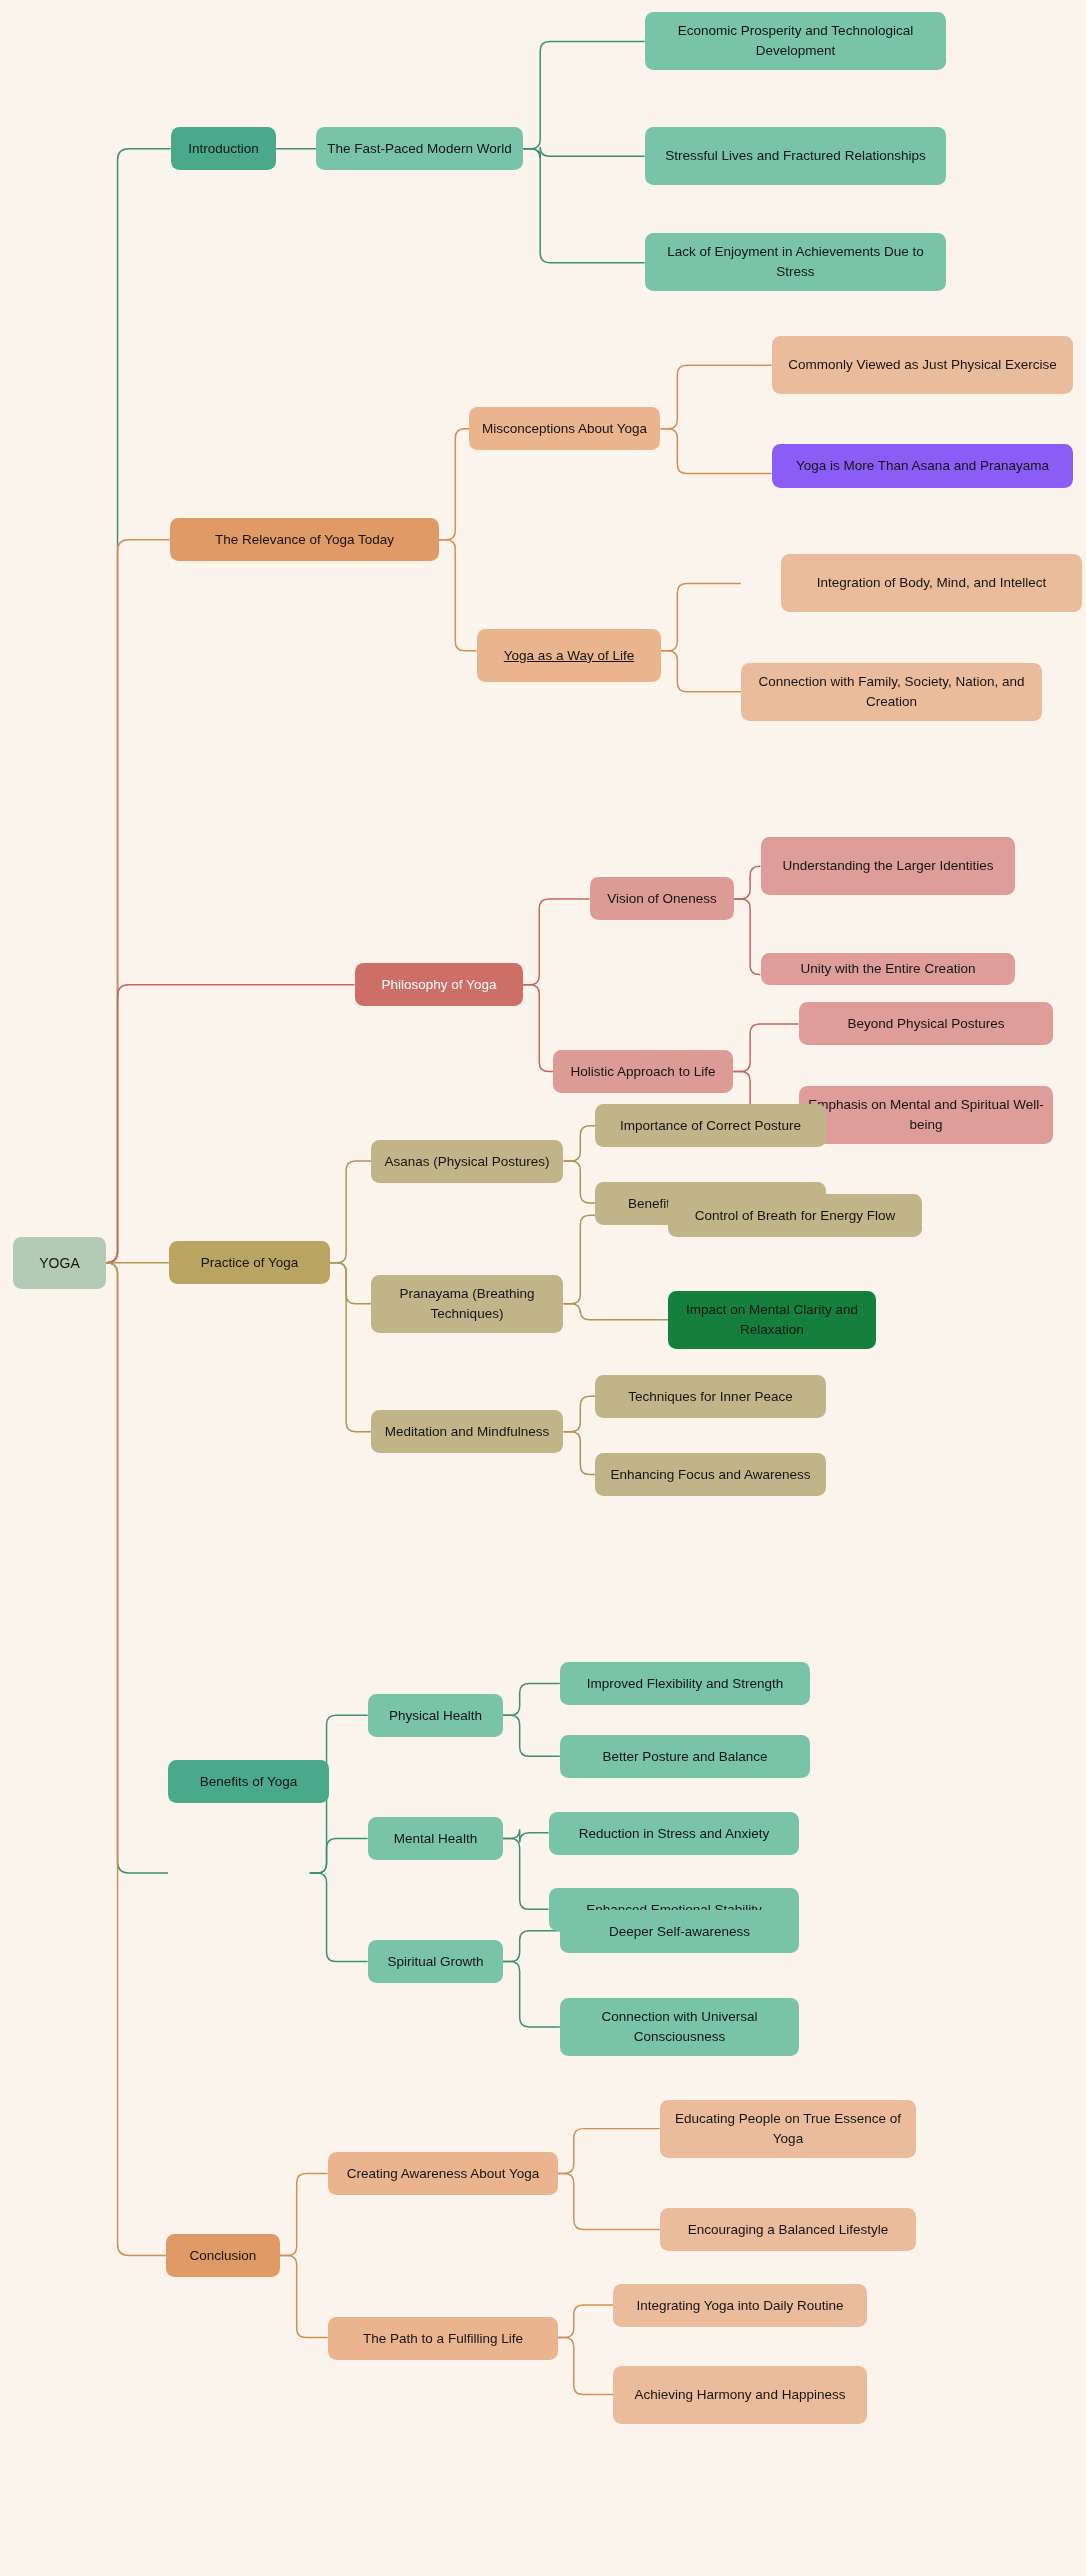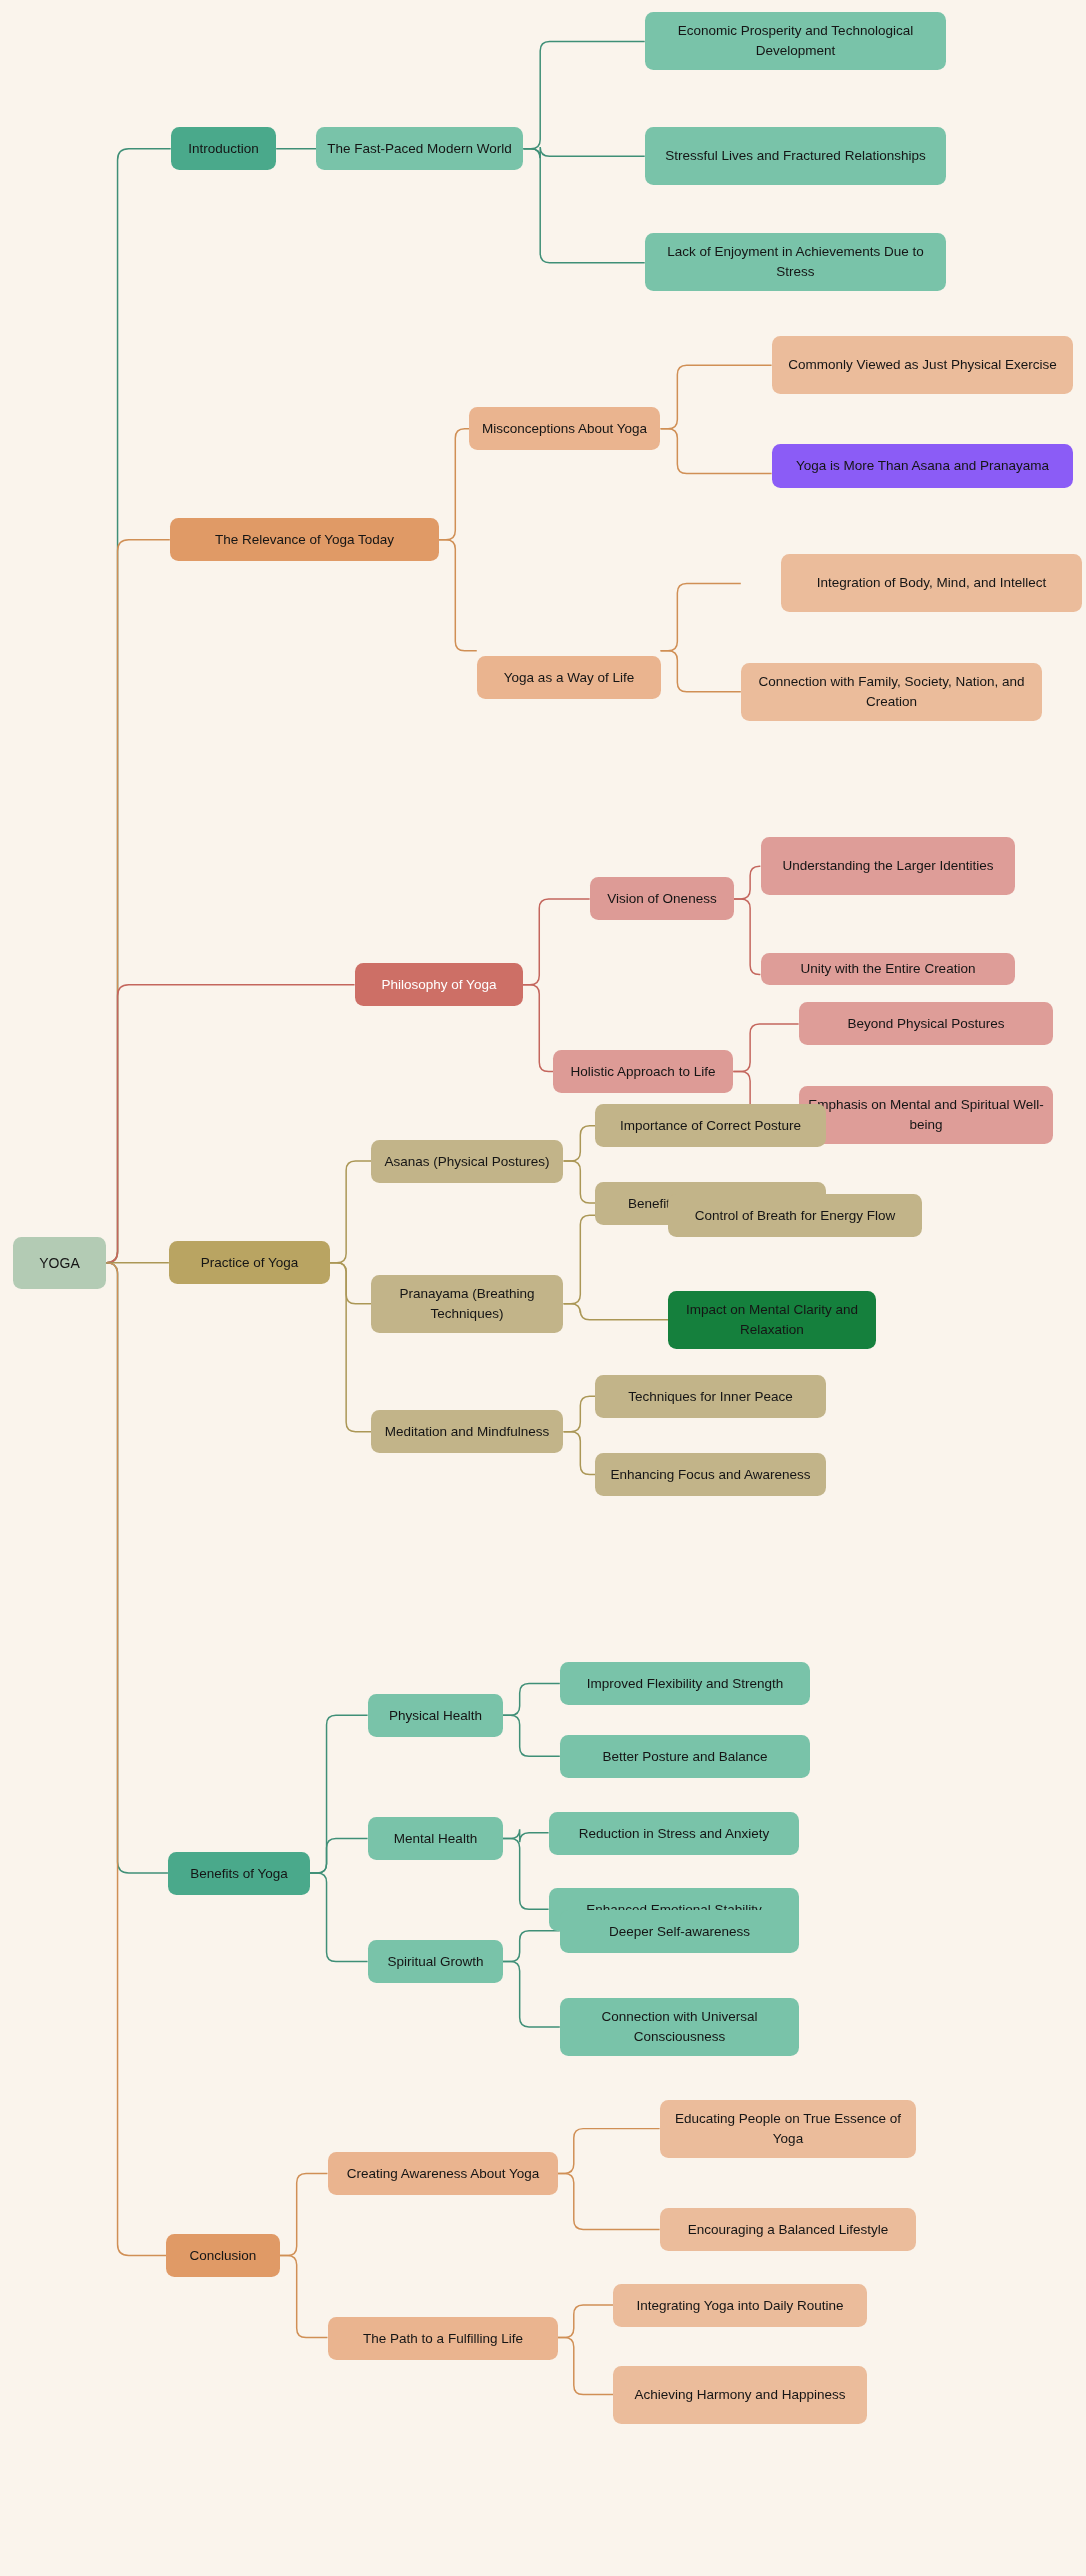--- a/index.html
+++ b/index.html
@@ -107,21 +107,21 @@
       </div>
       <div class="node l2" style="left: 469px; top: 407px; width: 191px; height: 43px; background: rgb(234, 180, 143);">
         <span>Misconceptions About Yoga</span>
       </div>
       <div class="node l3" style="left: 772px; top: 336px; width: 301px; height: 58px; background: rgb(235, 188, 155);">
         <span>Commonly Viewed as Just Physical Exercise</span>
       </div>
       <div class="node l3" style="left: 772px; top: 444px; width: 301px; height: 44px; background: #8b5cf6;">
         <span>Yoga is More Than Asana and Pranayama</span>
       </div>
-      <div class="node l2" style="left: 477px; top: 656px; width: 184px; height: 43px; background: rgb(234, 180, 143);">
+      <div class="node l2" style="left: 477px; top: 629px; width: 184px; height: 53px; background: rgb(234, 180, 143); text-decoration: underline;">
         <span>Yoga as a Way of Life</span>
       </div>
       <div class="node l3" style="left: 741px; top: 554px; width: 301px; height: 58px; background: rgb(235, 188, 155); margin-left: 40px;">
         <span>Integration of Body, Mind, and Intellect</span>
       </div>
       <div class="node l3" style="left: 741px; top: 663px; width: 301px; height: 58px; background: rgb(235, 188, 155);">
         <span>Connection with Family, Society, Nation, and Creation</span>
       </div>
       <div class="node l1 white-text" style="left: 355px; top: 963px; width: 168px; height: 43px; background: rgb(205, 111, 102);">
         <span>Philosophy of Yoga</span>
@@ -167,21 +167,21 @@
       </div>
       <div class="node l2" style="left: 371px; top: 1410px; width: 192px; height: 43px; background: rgb(194, 180, 137);">
         <span>Meditation and Mindfulness</span>
       </div>
       <div class="node l3" style="left: 595px; top: 1375px; width: 231px; height: 43px; background: rgb(194, 180, 137);">
         <span>Techniques for Inner Peace</span>
       </div>
       <div class="node l3" style="left: 595px; top: 1453px; width: 231px; height: 43px; background: rgb(194, 180, 137);">
         <span>Enhancing Focus and Awareness</span>
       </div>
-      <div class="node l1" style="left: 168px; top: 1852px; width: 142px; height: 43px; background: rgb(74, 169, 139);">
+      <div class="node l1" style="left: 168px; top: 1760px; width: 161px; height: 43px; background: rgb(74, 169, 139);">
         <span>Benefits of Yoga</span>
       </div>
       <div class="node l2" style="left: 368px; top: 1694px; width: 135px; height: 43px; background: rgb(121, 195, 169);">
         <span>Physical Health</span>
       </div>
       <div class="node l3" style="left: 560px; top: 1662px; width: 250px; height: 43px; background: rgb(121, 195, 169);">
         <span>Improved Flexibility and Strength</span>
       </div>
       <div class="node l3" style="left: 560px; top: 1735px; width: 250px; height: 43px; background: rgb(121, 195, 169);">
         <span>Better Posture and Balance</span>

